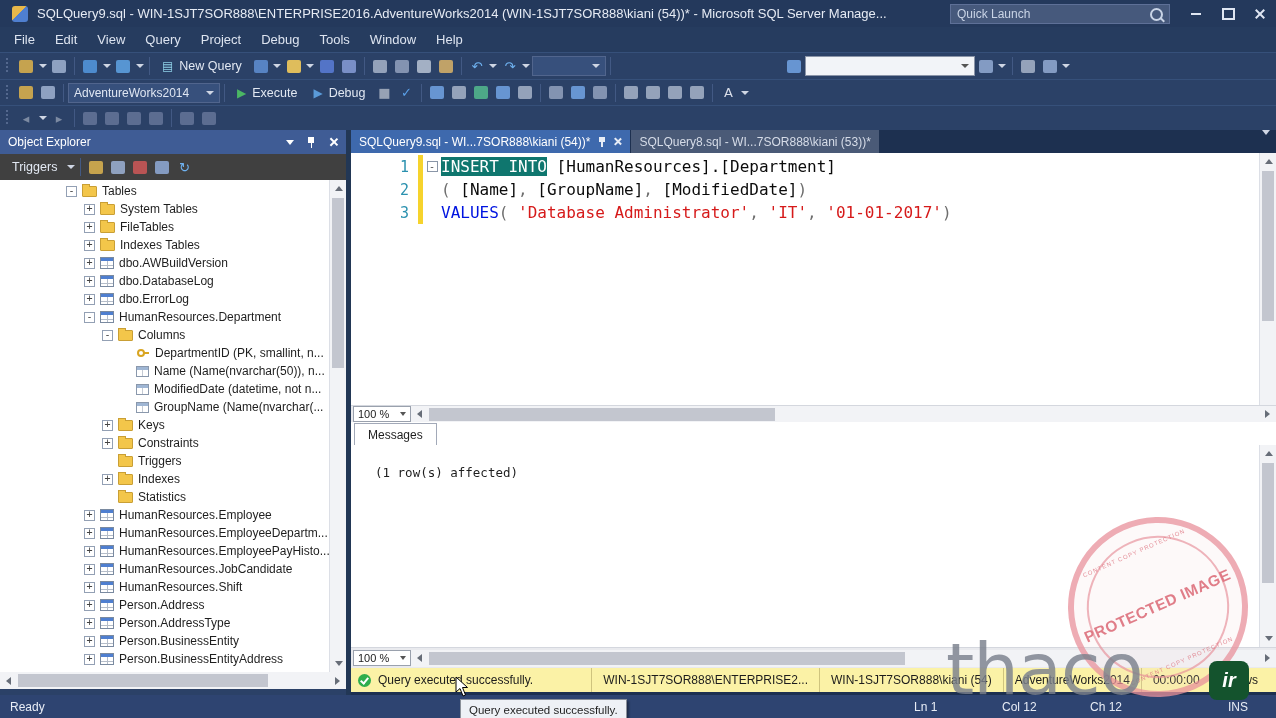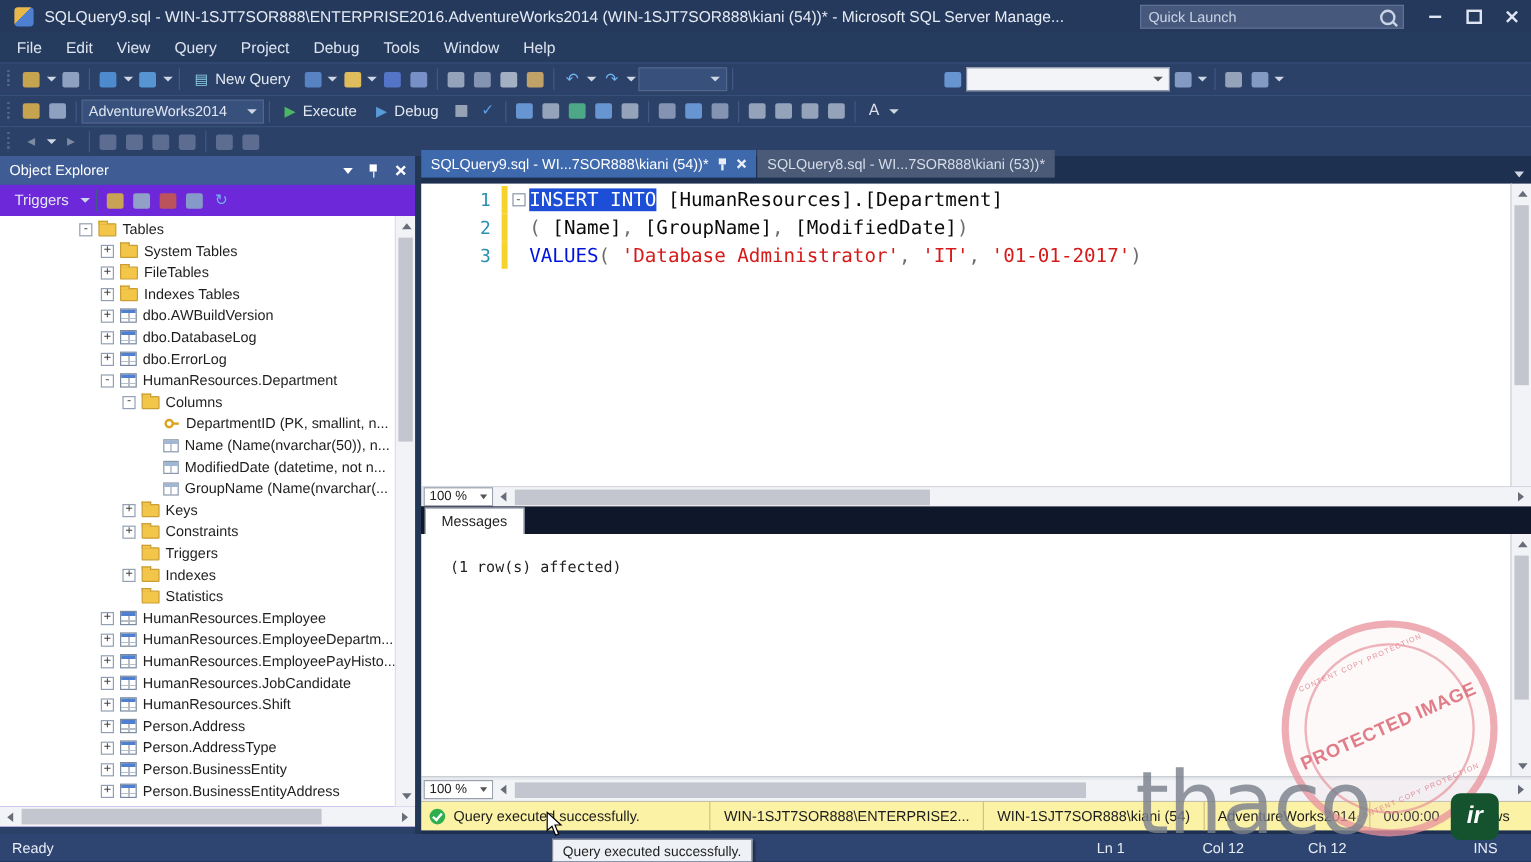--- a/index.html
+++ b/index.html
@@ -40,21 +40,21 @@
   .dd::after{content:'';border-left:4px solid transparent;border-right:4px solid transparent;border-top:4px solid #cfd6e4}
   .tbtn{display:flex;align-items:center;gap:6px;padding:0 8px;height:22px;color:#e2e8f2;font-size:12.5px;flex:none;white-space:nowrap}
   .tg{font-size:12px;font-family:"DejaVu Sans",sans-serif}
   .combo{height:20px;background:#37507c;border:1px solid #51658d;display:flex;align-items:center;justify-content:space-between;
          padding:0 5px;color:#dfe6f2;font-size:12px;box-sizing:border-box;flex:none}
   .combo .combo-a{width:0;height:0;border-left:4px solid transparent;border-right:4px solid transparent;border-top:4px solid #cfd6e4}
   .combo.light{background:#f2f4f8;color:#333;border-color:#8a94a8}
   .combo.light .combo-a{border-top-color:#555}
   .tspacer{height:1px;flex:none}
   
-  #object-explorer{position:absolute;left:0;top:130px;width:346px;height:565px;background:#6d28d9}
+  #object-explorer{position:absolute;left:0;top:130px;width:346px;height:565px;background:#404040}
   .oe-header{height:24px;background:#3f5c95;display:flex;align-items:center;color:#fff;font-size:12px;padding:0 8px;justify-content:space-between}
   .oe-htools{display:flex;gap:12px;align-items:center}
   .chev{width:0;height:0;border-left:4px solid transparent;border-right:4px solid transparent;border-top:5px solid #fff}
   .pin{position:relative;width:10px;height:11px}
   .pin::before{content:'';position:absolute;left:2px;top:0;width:6px;height:6px;background:#fff}
   .pin::after{content:'';position:absolute;left:4.5px;top:6px;width:1.5px;height:5px;background:#fff}
   .xclose{position:relative;width:10px;height:10px}
   .xclose::before,.xclose::after{content:'';position:absolute;left:4.5px;top:0;width:1.6px;height:10px;background:#fff}
   .xclose::before{transform:rotate(45deg)}.xclose::after{transform:rotate(-45deg)}
   .oe-connectbar{height:26px;display:flex;align-items:center;padding:0 4px;color:#e2e8f2;font-size:12px}
@@ -84,47 +84,47 @@
   .tri-down{width:0;height:0;border-left:4px solid transparent;border-right:4px solid transparent;border-top:5px solid #676d78}
   .tri-left{width:0;height:0;border-top:4px solid transparent;border-bottom:4px solid transparent;border-right:5px solid #676d78}
   .tri-right{width:0;height:0;border-top:4px solid transparent;border-bottom:4px solid transparent;border-left:5px solid #676d78}
   .thumb{position:absolute;background:#c3c6cf}
   #oe-vscroll{right:0;top:50px;bottom:23px}
   #oe-hscroll{position:absolute;left:0;right:0;bottom:6px;height:17px;background:#f2f3f6}
   #oe-bottom-fill{position:absolute;left:0;right:0;bottom:0;height:6px;background:#2b4167}
   #splitter{position:absolute;left:346px;top:130px;width:5px;height:565px;background:#223755}
   
   #editor-panel{position:absolute;left:351px;top:130px;right:0;height:565px;background:#1d3050}
-  .tabbar{position:absolute;left:0;top:0;right:0;height:18px;background:#1d3050;display:flex;align-items:flex-end}
+  .tabbar{position:absolute;left:0;top:0;right:0;height:18px;background:#1d3050;display:flex;align-items:flex-start}
   .etab{height:23px;display:flex;align-items:center;padding:0 8px;font-size:12px;gap:7px;white-space:nowrap;box-sizing:border-box}
   .etab.active{background:#3e69ad;color:#fff}
   .etab.inactive{background:#4a5a77;color:#d6dce8;margin-left:1px}
   .tab-pin{position:relative;width:9px;height:10px}
   .tab-pin::before{content:'';position:absolute;left:1.5px;top:0;width:6px;height:5px;background:#e8edf6}
   .tab-pin::after{content:'';position:absolute;left:4px;top:5px;width:1.5px;height:5px;background:#e8edf6}
   .tab-x{position:relative;width:9px;height:9px}
   .tab-x::before,.tab-x::after{content:'';position:absolute;left:4px;top:0;width:1.5px;height:9px;background:#e8edf6}
   .tab-x::before{transform:rotate(45deg)}.tab-x::after{transform:rotate(-45deg)}
   .tab-chev{margin-left:auto;margin-right:6px;width:0;height:0;border-left:4px solid transparent;border-right:4px solid transparent;border-top:5px solid #cfd6e4}
   .ebody{position:absolute;left:0;top:23px;right:17px;height:252px;background:#fff;overflow:hidden}
   .code-lines{padding-top:2px}
   .cline{display:flex;height:23px;align-items:center}
   .lnum{width:58px;text-align:right;padding-right:9px;color:#2b91af;font:15px "DejaVu Sans Mono",monospace;flex:none;box-sizing:content-box}
   .chstrip{width:5px;height:23px;background:#f6d32d;flex:none}
   .clmargin{width:18px;flex:none;display:flex;align-items:center;justify-content:center}
   .cbox{width:11px;height:11px;border:1px solid #8a96a8;background:#fff;font:10px/9px "DejaVu Sans Mono",monospace;text-align:center;color:#555;box-sizing:border-box}
   .ctext{font:16px "DejaVu Sans Mono",monospace;white-space:pre}
   .sg-kw{color:#0014e0}.sg-id{color:#0b0b0b}.sg-pu{color:#6e6e6e}.sg-st{color:#d61a1a}.sg-pl{color:#0b0b0b}
-  .sg-sel{background:#1d4ed8;color:#fff}
+  .sg-sel{background:#0f766e;color:#fff}
   #editor-vscroll{right:0;top:23px;height:252px}
   .escrollrow{position:absolute;left:0;top:275px;right:0;height:17px;background:#e9eaee;display:flex;align-items:center;border-top:1px solid #d4d7de;box-sizing:border-box}
   .zoom{width:58px;height:16px;background:#fff;border:1px solid #9aa1ad;display:flex;align-items:center;justify-content:space-between;
         padding:0 4px;font-size:11px;color:#222;margin-left:2px;box-sizing:border-box;flex:none}
   .zoom .combo-a{width:0;height:0;border-left:3.5px solid transparent;border-right:3.5px solid transparent;border-top:4px solid #555}
-  .rtabs{position:absolute;left:0;top:292px;right:0;height:23px;background:#0f172a;display:flex;align-items:center;padding-left:3px;box-sizing:border-box}
+  .rtabs{position:absolute;left:0;top:292px;right:0;height:23px;background:#ffffff;display:flex;align-items:flex-end;padding-left:3px;box-sizing:border-box}
   .rtab{height:21px;background:#fff;border:1px solid #a2a9b8;border-bottom:none;display:flex;align-items:center;padding:0 13px;font-size:12px;color:#1e1e1e}
   .rbody{position:absolute;left:0;top:315px;right:17px;height:202px;background:#fff}
   .rmsg{padding:20px 0 0 24px;font:12.5px "DejaVu Sans Mono",monospace;color:#1e1e1e}
   #results-vscroll{right:0;top:315px;height:202px}
   .rscrollrow{position:absolute;left:0;top:517px;right:0;height:21px;background:#e9eaee;display:flex;align-items:center;border-top:1px solid #d4d7de;box-sizing:border-box}
   .execbar{position:absolute;left:0;top:538px;right:0;height:24px;background:#fbf2a6;display:flex;align-items:center;font-size:12px;color:#1c1c1c;padding:0 7px;box-sizing:border-box}
   .chk{width:13px;height:13px;border-radius:50%;background:#2fae4d;position:relative;margin-right:7px;flex:none}
   .chk::after{content:'';position:absolute;left:4px;top:2px;width:3px;height:6px;border:solid #fff;border-width:0 2px 2px 0;transform:rotate(40deg)}
   .exec-right{margin-left:auto;display:flex;height:100%;align-items:center}
   .exec-seg{padding:0 11px;border-left:1px solid #cfc47e;height:100%;display:flex;align-items:center;white-space:nowrap}

